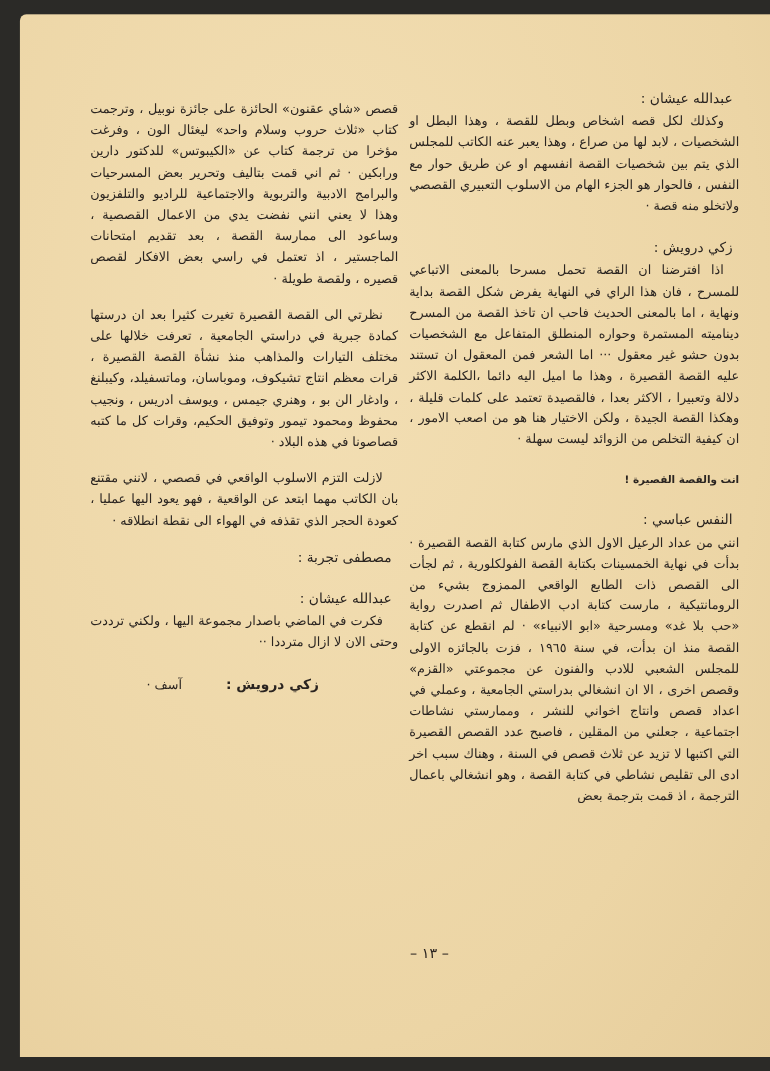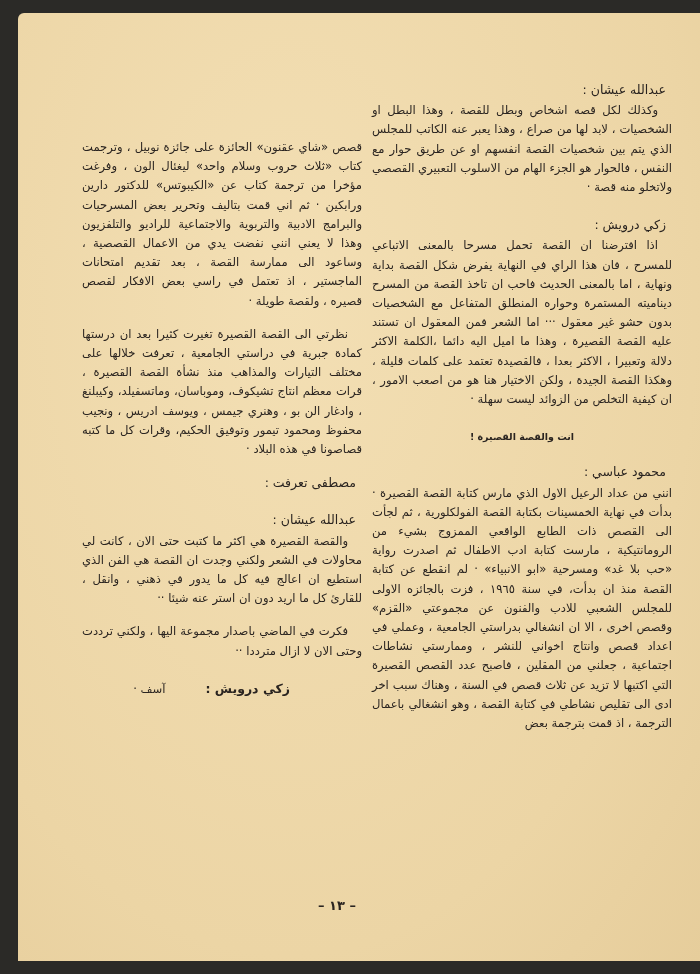--- a/index.html
+++ b/index.html
@@ -16,76 +16,76 @@
     background-image: radial-gradient(ellipse at 40% 30%, #f3dfb4 0%, #ecd5a5 70%, #e6cd9b 100%);
     border-top-left-radius: 6px;
   }
   .col {
     position: absolute; top: 0;
     direction: rtl; text-align: justify;
     color: #2a2420;
     font-size: 11.6px; line-height: 19.2px;
   }
   .col.right { left: 354px; width: 300px; top: 67px; }
-  .col.left  { left: 64px;  width: 280px; top: 77px; margin-top: 48px; }
+  .col.left  { left: 64px;  width: 280px; top: 77px; }
   .speaker {
     font-weight: normal; font-size: 12.5px;
     margin: 0 0 2px 0; padding-right: 6px;
   }
   .para { margin: 0 0 14px 0; text-indent: 14px; }
   .para.noindent { text-indent: 0; }
   .block { margin-bottom: 18px; }
   .subhead {
-    text-align: center; font-weight: bold; font-size: 9.5px;
+    text-align: right; font-weight: bold; font-size: 9.5px;
     margin: 10px 0 16px 0;
   }
   .sig-line {
     display: flex; direction: rtl; gap: 40px; align-items: baseline;
     padding-right: 72px;
   }
   .sig-line .sig-name { font-weight: bold; font-size: 12.5px; }
   .page-number {
-    position: absolute; left: 300px; top: 885px;
-    width: 90px; text-align: left;
-    font-weight: bold; font-size: 13px; color: #2a2420;
+    position: absolute; left: 300px; top: 847px;
+    width: 90px; text-align: right;
+    font-weight: normal; font-size: 13px; color: #2a2420;
     direction: rtl;
   }
 </style>
 </head>
 <body>
 
 <div class="page">
 
   <div class="col right">
     <div class="block">
       <div class="speaker">عبدالله عيشان :</div>
       <p class="para">وكذلك لكل قصه اشخاص وبطل للقصة ، وهذا البطل او الشخصيات ، لابد لها من صراع ، وهذا يعبر عنه الكاتب للمجلس الذي يتم بين شخصيات القصة انفسهم او عن طريق حوار مع النفس ، فالحوار هو الجزء الهام من الاسلوب التعبيري القصصي ولاتخلو منه قصة ·</p>
     </div>
     <div class="block">
       <div class="speaker">زكي درويش :</div>
       <p class="para">اذا افترضنا ان القصة تحمل مسرحا بالمعنى الاتباعي للمسرح ، فان هذا الراي في النهاية يفرض شكل القصة بداية ونهاية ، اما بالمعنى الحديث فاحب ان تاخذ القصة من المسرح ديناميته المستمرة وحواره المنطلق المتفاعل مع الشخصيات بدون حشو غير معقول ··· اما الشعر فمن المعقول ان تستند عليه القصة القصيرة ، وهذا ما اميل اليه دائما ،الكلمة الاكثر دلالة وتعبيرا ، الاكثر بعدا ، فالقصيدة تعتمد على كلمات قليلة ، وهكذا القصة الجيدة ، ولكن الاختيار هنا هو من اصعب الامور ، ان كيفية التخلص من الزوائد ليست سهلة ·</p>
     </div>
     <div class="subhead">انت والقصة القصيرة !</div>
     <div class="block">
-      <div class="speaker">محمود عباسي :</div>
+      <div class="speaker">النفس عباسي :</div>
       <p class="para noindent">انني من عداد الرعيل الاول الذي مارس كتابة القصة القصيرة · بدأت في نهاية الخمسينات بكتابة القصة الفولكلورية ، ثم لجأت الى القصص ذات الطابع الواقعي الممزوج بشيء من الرومانتيكية ، مارست كتابة ادب الاطفال ثم اصدرت رواية «حب بلا غد» ومسرحية «ابو الانبياء» · لم انقطع عن كتابة القصة منذ ان بدأت، في سنة ١٩٦٥ ، فزت بالجائزه الاولى للمجلس الشعبي للادب والفنون عن مجموعتي «القزم» وقصص اخرى ، الا ان انشغالي بدراستي الجامعية ، وعملي في اعداد قصص وانتاج اخواني للنشر ، وممارستي نشاطات اجتماعية ، جعلني من المقلين ، فاصبح عدد القصص القصيرة التي اكتبها لا تزيد عن ثلاث قصص في السنة ، وهناك سبب اخر ادى الى تقليص نشاطي في كتابة القصة ، وهو انشغالي باعمال الترجمة ، اذ قمت بترجمة بعض</p>
     </div>
   </div>
 
   <div class="col left">
     <p class="para noindent">قصص «شاي عقنون» الحائزة على جائزة نوبيل ، وترجمت كتاب «ثلاث حروب وسلام واحد» ليغئال الون ، وفرغت مؤخرا من ترجمة كتاب عن «الكيبوتس» للدكتور دارين ورابكين · ثم اني قمت بتاليف وتحرير بعض المسرحيات والبرامج الادبية والتربوية والاجتماعية للراديو والتلفزيون وهذا لا يعني انني نفضت يدي من الاعمال القصصية ، وساعود الى ممارسة القصة ، بعد تقديم امتحانات الماجستير ، اذ تعتمل في راسي بعض الافكار لقصص قصيره ، ولقصة طويلة ·</p>
     <p class="para">نظرتي الى القصة القصيرة تغيرت كثيرا بعد ان درستها كمادة جبرية في دراستي الجامعية ، تعرفت خلالها على مختلف التيارات والمذاهب منذ نشأة القصة القصيرة ، قرات معظم انتاج تشيكوف، وموباسان، وماتسفيلد، وكيبلنغ ، وادغار الن بو ، وهنري جيمس ، ويوسف ادريس ، ونجيب محفوظ ومحمود تيمور وتوفيق الحكيم، وقرات كل ما كتبه قصاصونا في هذه البلاد ·</p>
+    <p class="para">لازلت التزم الاسلوب الواقعي في قصصي ، لانني مقتنع بان الكاتب مهما ابتعد عن الواقعية ، فهو يعود اليها عمليا ، كعودة الحجر الذي تقذفه في الهواء الى نقطة انطلاقه ·</p>
 
     <div class="block">
-      <div class="speaker">مصطفى تعرفت :</div>
+      <div class="speaker">مصطفى تجربة :</div>
     </div>
 
     <div class="block">
       <div class="speaker">عبدالله عيشان :</div>
-      <p class="para">والقصة القصيرة هي اكثر ما كتبت حتى الان ، كانت لي محاولات في الشعر ولكني وجدت ان القصة هي الفن الذي استطيع ان اعالج فيه كل ما يدور في ذهني ، وانقل ، للقارئ كل ما اريد دون ان استر عنه شيئا ··</p>
       <p class="para">فكرت في الماضي باصدار مجموعة اليها ، ولكني ترددت وحتى الان لا ازال مترددا ··</p>
     </div>
 
     <div class="sig-line">
       <span class="sig-name">زكي درويش :</span>
       <span>آسف ·</span>
     </div>
   </div>
 
   <div class="page-number">– ١٣ –</div>

